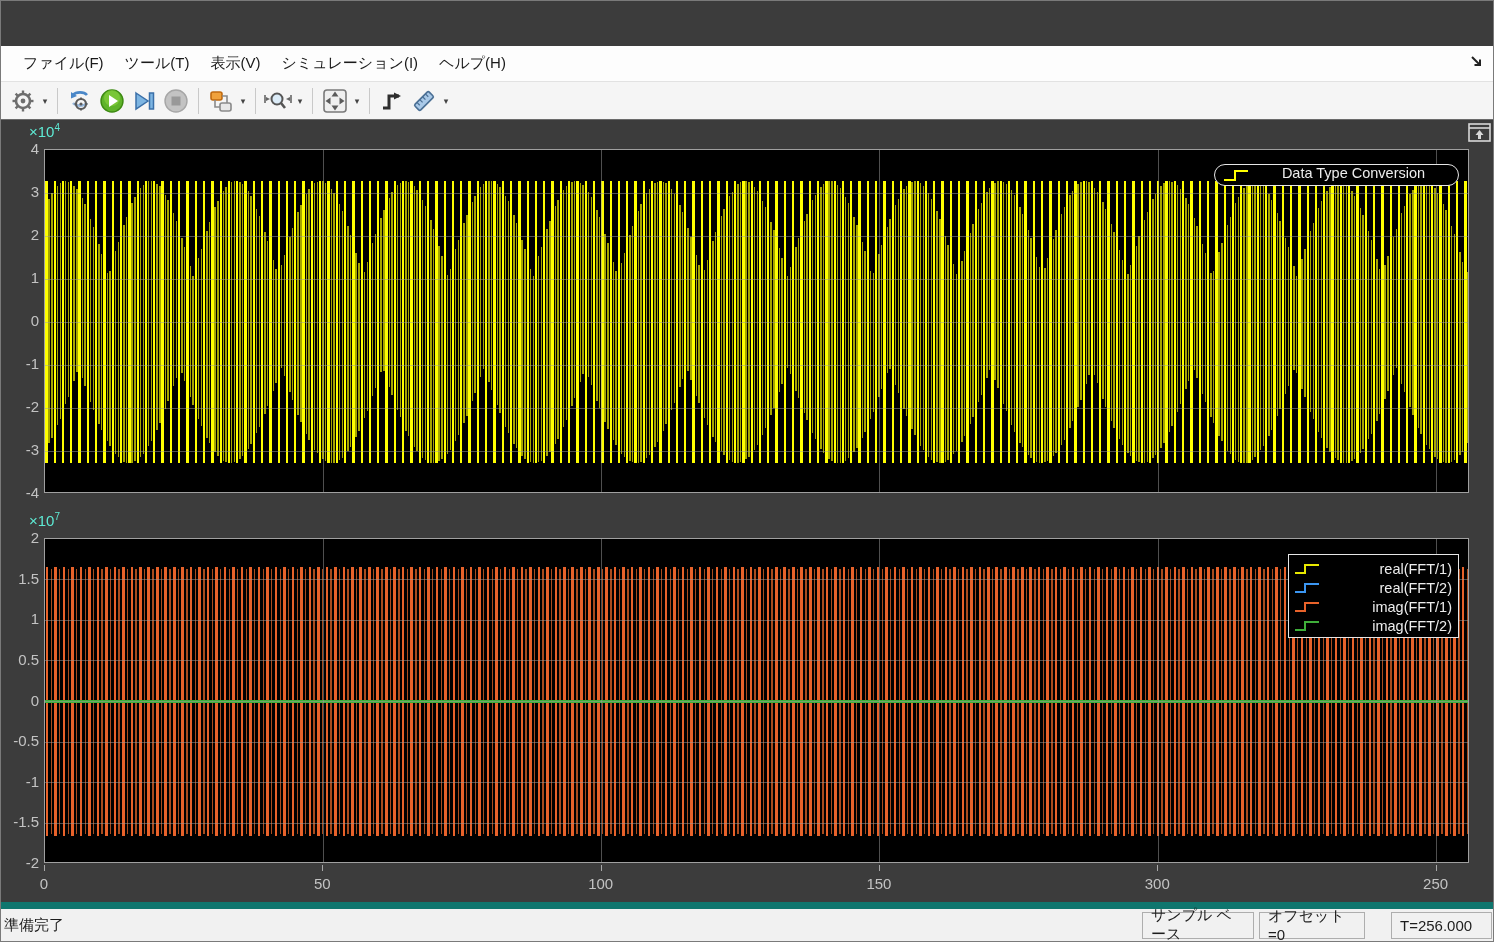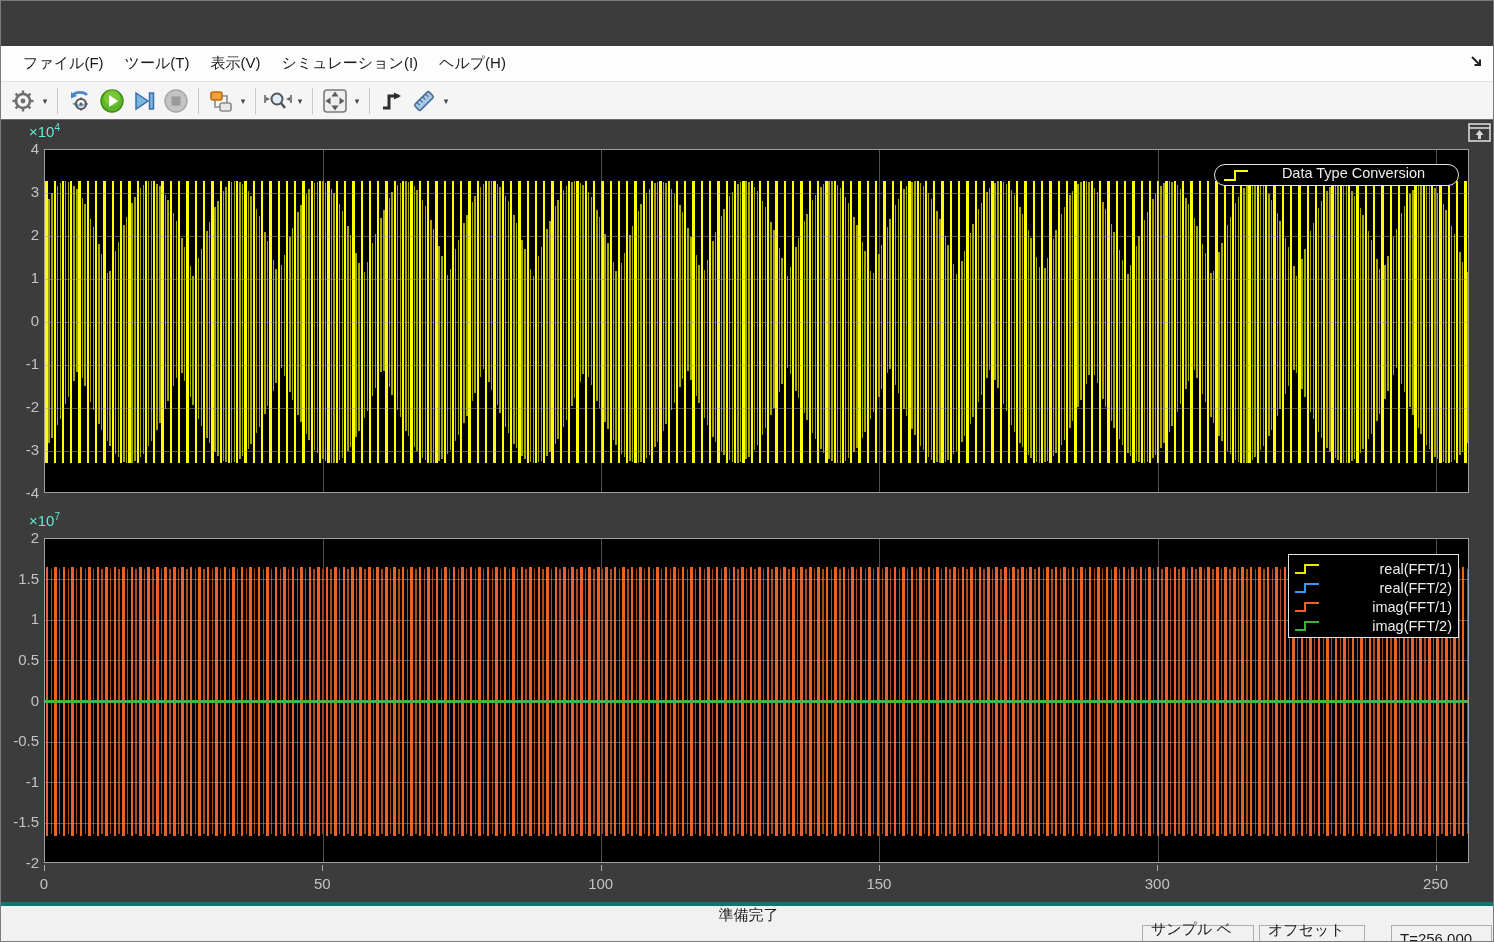--- a/index.html
+++ b/index.html
@@ -33,21 +33,21 @@
   .xtick-label { position:absolute; width:44px; text-align:center; color:#c3c3c3; font-size:15px; height:20px; line-height:20px; }
   .xtick-mark { position:absolute; width:1px; height:6px; background:#a8a8a8; }
   .legend { position:absolute; background:#000; border:1px solid #e6e6e6; color:#ececec; font-size:14.5px; }
   .legend1 { display:flex; align-items:flex-start;border-radius:11px; }
   .legend1 .lg-label { flex:1; text-align:center; padding-right:6px; white-space:nowrap; }
   .legend2 { padding:3px 6px 3px 4px; }
   .lg-row { display:flex; align-items:flex-end; height:19px; }
   .lg-row span { flex:1; text-align:right; white-space:nowrap; }
   .panel-expand { position:absolute; width:23px; height:19px; }
   
-  .statusbar { position:absolute; left:0; bottom:0; width:100%; height:39px; background:#f1f1f1; border-top:4px solid #0f766e; display:flex; align-items:center; font-size:15px; color:#1c1c1c;flex-direction:column; }
+  .statusbar { position:absolute; left:0; bottom:0; width:100%; height:39px; background:#f1f1f1; border-top:7px solid #0f766e; display:flex; align-items:center; font-size:15px; color:#1c1c1c; }
   .status-ready { margin-left:3px; }
   .status-cells { margin-left:auto; display:flex; align-items:center; }
   .status-cell { border:1px solid #aeaeae; background:#f1f1f1; height:27px; display:flex; align-items:center; padding:0 8px; font-size:15px; color:#1c1c1c; }
 </style>
 </head>
 <body>
 
 <div class="window">
 
 

